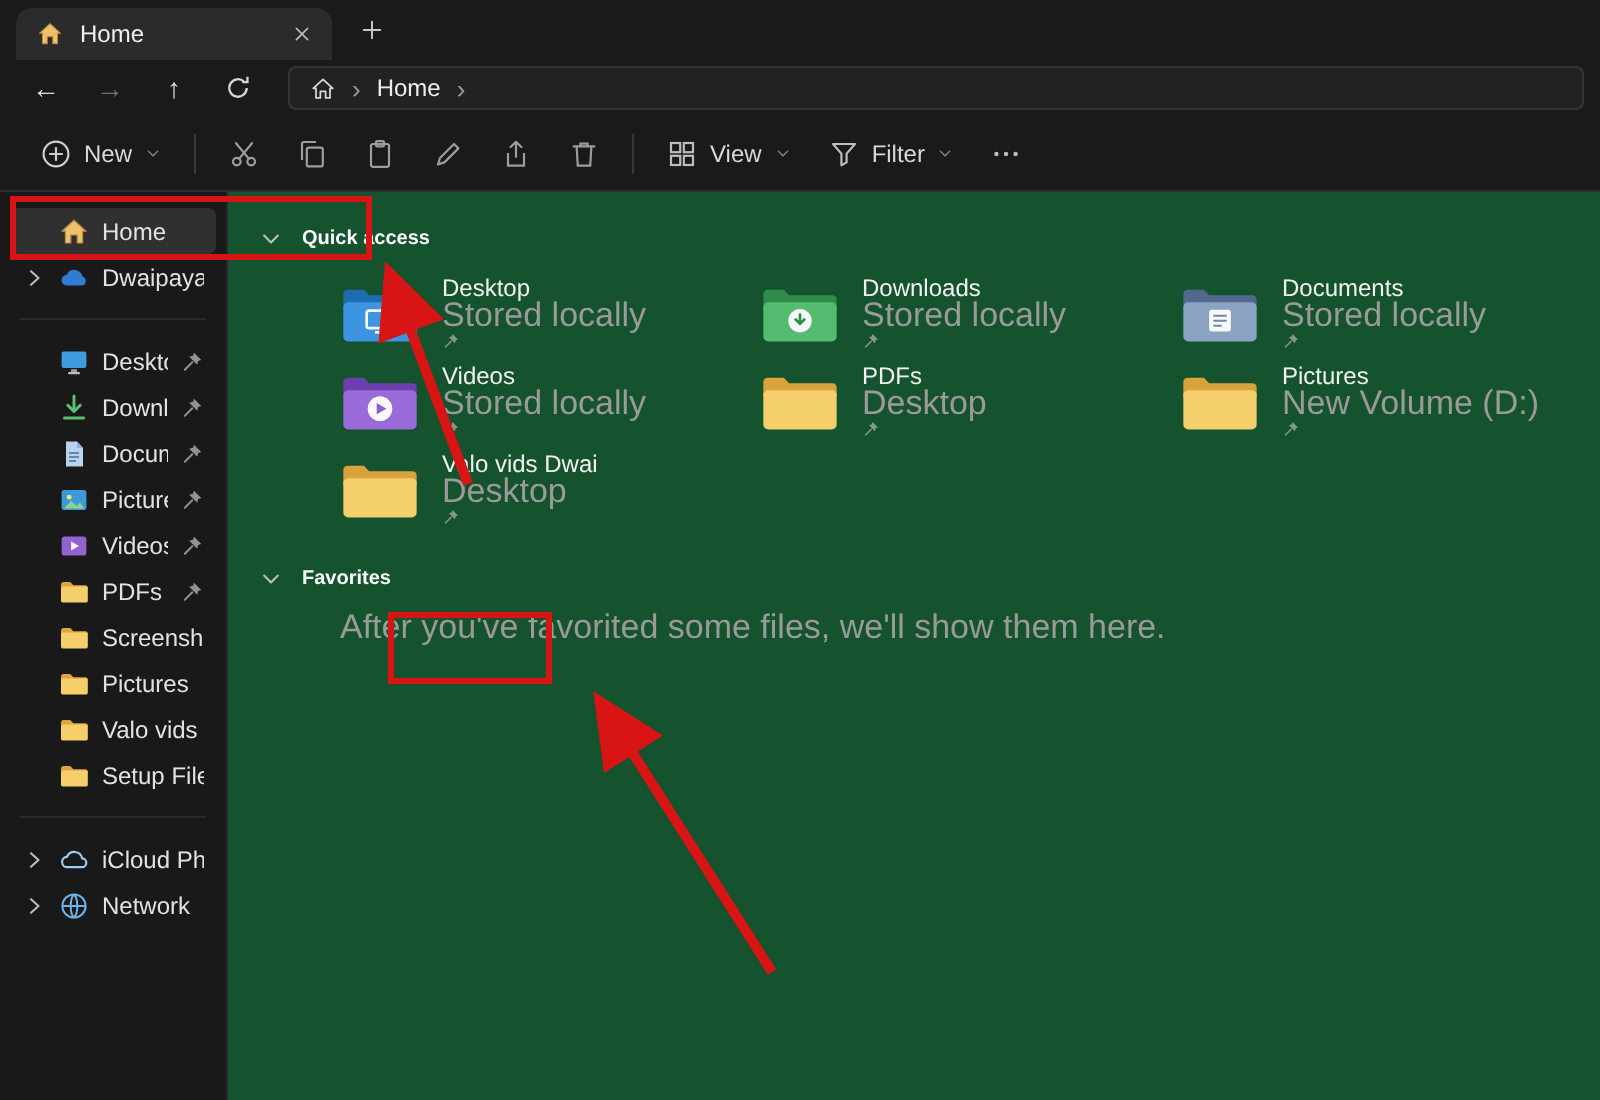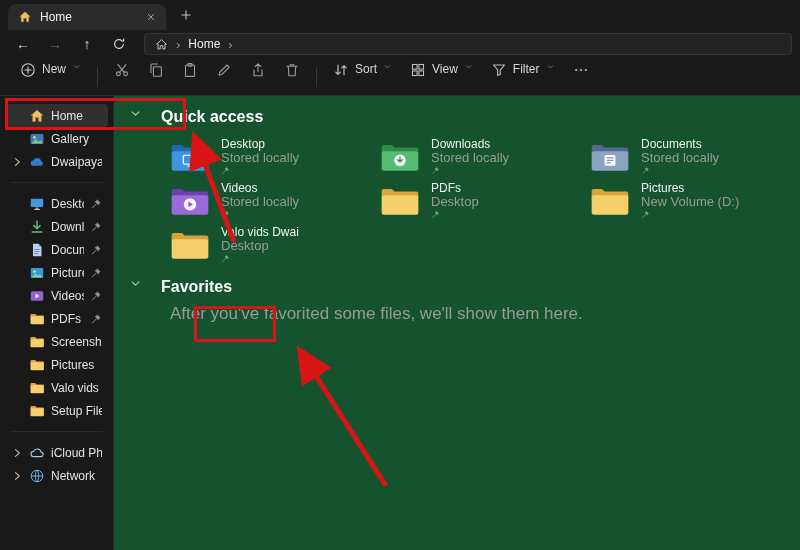--- a/index.html
+++ b/index.html
@@ -19,45 +19,45 @@
   
   .navbar{height:28px;background:#1a1a1a;display:flex;align-items:center;padding:0 8px;box-sizing:border-box;gap:2px;}
   .navbtn{width:30px;height:24px;display:flex;align-items:center;justify-content:center;font-size:14px;color:#dcdcdc;border-radius:4px;}
   .navbtn.dim{color:#6f6f6f;}
   .addr{flex:1;height:22px;margin-left:8px;background:#222222;border:1px solid #343434;border-radius:4px;display:flex;align-items:center;gap:8px;padding:0 10px;box-sizing:border-box;}
   .bsep{color:#9a9a9a;font-size:13px;line-height:1;}
   .bcrumb{color:#ececec;font-size:12px;}
 
   
   .toolbar{height:38px;background:#1a1a1a;border-bottom:1px solid #2d2d2d;display:flex;align-items:center;padding:0 12px;box-sizing:border-box;gap:2px;}
-  .tbtn{display:flex;align-items:flex-start;gap:6px;height:30px;padding:0 8px;border-radius:4px;color:#d8d8d8;}
+  .tbtn{display:flex;align-items:center;gap:6px;height:30px;padding:0 8px;border-radius:4px;color:#d8d8d8;}
   .tico{width:16px;height:16px;display:inline-flex;}
   .tsep{width:1px;height:20px;background:#383838;margin:0 6px;}
   .chev8{width:9px;height:9px;display:inline-flex;opacity:.75;}
 
   
   .content{display:flex;height:454px;}
   .sidebar{width:185px;box-sizing:border-box;border-right:1px solid #272727;padding-top:8px;background:#191919;overflow:hidden;}
   .sb-item{display:flex;align-items:center;height:23px;margin:0 5px;padding:0 6px 0 6px;gap:6px;border-radius:4px;}
   .sb-item.selected{background:#303030;}
   .sb-chev{width:12px;height:12px;display:inline-flex;flex:0 0 12px;}
   .sb-ico{width:16px;height:16px;display:inline-flex;flex:0 0 16px;}
   .sb-label{color:#e2e2e2;font-size:12px;white-space:nowrap;overflow:hidden;}
   .sb-pin{margin-left:auto;width:12px;height:12px;display:inline-flex;opacity:.85;}
   .sb-div{height:1px;background:#2a2a2a;margin:9px 10px;}
 
   
   .main{flex:1;padding:12px 0 0 16px;box-sizing:border-box;}
-  .sec-head{display:flex;gap:20px;height:22px;color:#ffffff;font-weight:bold;font-size:16px;}
+  .sec-head{display:flex;align-items:center;gap:10px;height:22px;color:#ffffff;font-weight:bold;font-size:10px;}
   .sec-chev{width:11px;height:11px;display:inline-flex;opacity:.9;}
   .qa-grid{margin:6px 0 0 40px;display:grid;grid-template-columns:210px 210px 210px;grid-auto-rows:42px;row-gap:2px;}
   .tile{display:flex;align-items:center;gap:11px;}
   .tile-ico{width:40px;height:34px;display:inline-flex;flex:0 0 40px;}
   .tile-name{color:#f2f2f2;font-size:12px;line-height:14px;}
-  .tile-sub{color:#9a9a9a;font-size:13px;line-height:13px;}
+  .tile-sub{color:#9a9a9a;font-size:17px;line-height:13px;}
   .tile-pin{width:9px;height:9px;display:inline-flex;margin-top:2px;opacity:.8;}
   .fav-hint{margin:4px 0 0 40px;color:#9a9a9a;font-size:17px;}
   .recent-wrap{margin-top:20px;}
 
   
   .anno-box{position:absolute;border:3px solid #d91414;pointer-events:none;z-index:60;box-sizing:border-box;}
   .anno-svg{position:absolute;inset:0;z-index:60;pointer-events:none;}
 </style>
 </head>
 <body>
@@ -167,33 +167,20 @@
         <span class="tico">
           <svg viewBox="0 0 16 16">
             <path d="M2.8 4.2h10.4M6.2 4V2.8h3.6V4M4.3 4.4l.6 9.4h6.2l.6-9.4" fill="none" stroke="#9d9d9d" stroke-width="1.1" stroke-linecap="round"></path>
           </svg>
         </span>
       </span>
     <div class="tsep"></div>
     <div class="tbtn">
       <span class="tico">
           <svg viewBox="0 0 16 16">
-            <path d="M5 3.2v9M2.8 10.2 5 12.4l2.2-2.2M11 12.8v-9M8.8 5.8 11 3.6l2.2 2.2" fill="none" stroke="#bdbdbd" stroke-width="1.2" stroke-linecap="round" stroke-linejoin="round"></path>
-          </svg>
-        </span>
-      <span>Sort</span>
-      <span class="chev8">
-          <svg viewBox="0 0 16 16">
-            <path d="M3.5 6 8 10.5 12.5 6" fill="none" stroke="#9a9a9a" stroke-width="1.4"></path>
-          </svg>
-        </span>
-    </div>
-    <div class="tbtn">
-      <span class="tico">
-          <svg viewBox="0 0 16 16">
             <rect x="2.5" y="2.5" width="4.6" height="4.6" fill="none" stroke="#bdbdbd" stroke-width="1.1"></rect>
             <rect x="8.9" y="2.5" width="4.6" height="4.6" fill="none" stroke="#bdbdbd" stroke-width="1.1"></rect>
             <rect x="2.5" y="8.9" width="4.6" height="4.6" fill="none" stroke="#bdbdbd" stroke-width="1.1"></rect>
             <rect x="8.9" y="8.9" width="4.6" height="4.6" fill="none" stroke="#bdbdbd" stroke-width="1.1"></rect>
           </svg>
         </span>
       <span>View</span>
       <span class="chev8">
           <svg viewBox="0 0 16 16">
             <path d="M3.5 6 8 10.5 12.5 6" fill="none" stroke="#9a9a9a" stroke-width="1.4"></path>
@@ -227,31 +214,20 @@
   <div class="content">
     <aside class="sidebar" id="sidebar">
         <div class="sb-item selected">
           <span class="sb-chev"></span>
           <span class="sb-ico">
             <svg viewBox="0 0 16 16">
               <path d="M8 2.1 14 7.6h-1.7v5.9H9.6V9.5H6.4v4H3.7V7.6H2Z" fill="#edc06c" stroke="#b98c3e" stroke-width=".6" stroke-linejoin="round"></path>
             </svg>
           </span>
           <span class="sb-label">Home</span>
-        </div>
-        <div class="sb-item">
-          <span class="sb-chev"></span>
-          <span class="sb-ico">
-            <svg viewBox="0 0 16 16">
-              <rect x="1.5" y="3" width="13" height="10" rx="1.5" fill="#3d78c0"></rect>
-              <circle cx="5.4" cy="6.4" r="1.3" fill="#f4d35e"></circle>
-              <path d="M2.5 12.5 6.5 8l3 3 2-2 2 3.5z" fill="#7fc97f"></path>
-            </svg>
-          </span>
-          <span class="sb-label">Gallery</span>
         </div>
         <div class="sb-item">
           <span class="sb-chev">
             <svg viewBox="0 0 16 16">
               <path d="M6 3.5 11 8l-5 4.5" fill="none" stroke="#bdbdbd" stroke-width="1.4" stroke-linecap="round" stroke-linejoin="round"></path>
             </svg>
           </span>
           <span class="sb-ico">
             <svg viewBox="0 0 16 16">
               <path d="M4.6 11.8a2.7 2.7 0 0 1-.2-5.4 4.1 4.1 0 0 1 7.8.9 2.3 2.3 0 0 1-.4 4.5z" fill="#2f7cd0"></path>

